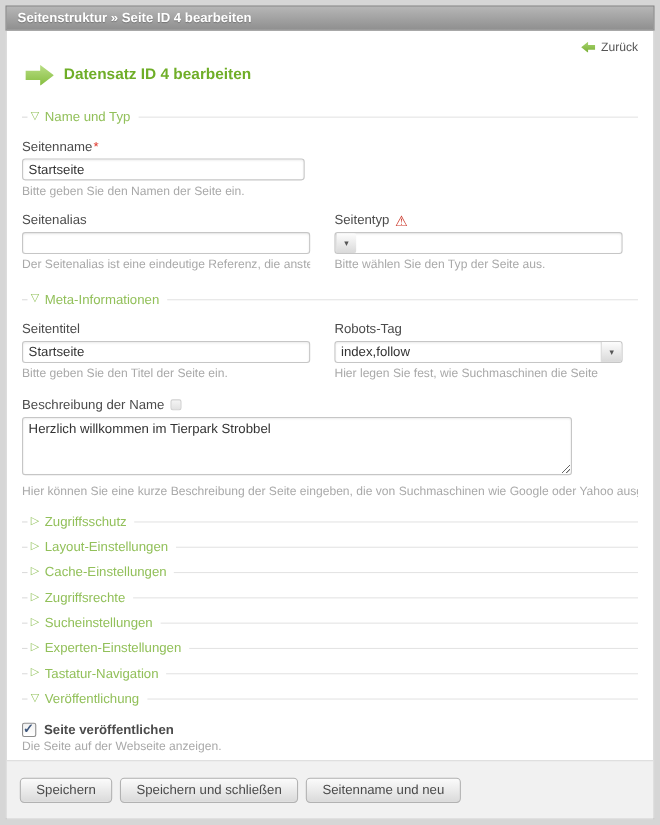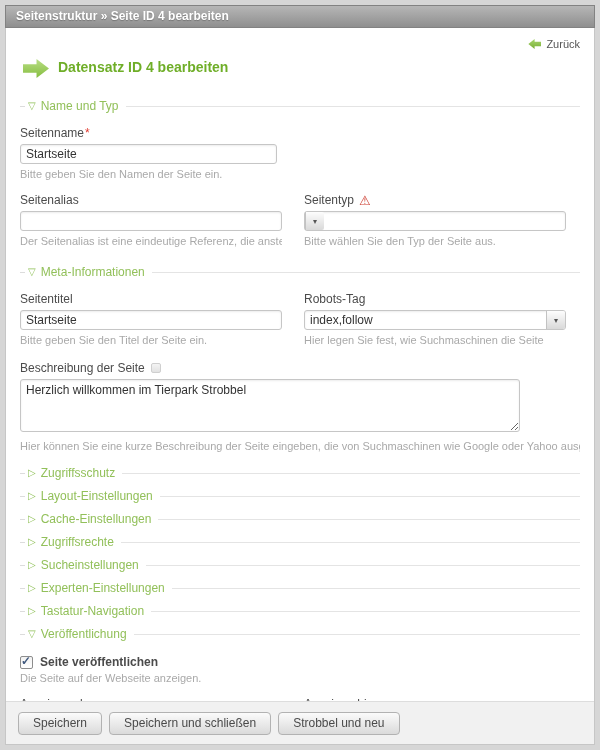--- a/index.html
+++ b/index.html
@@ -77,21 +77,21 @@
   .cb {
     width:13px; height:13px; border:1px solid #8d8d8d; border-radius:2px;
     background:linear-gradient(#f2f2f2,#ffffff); position:relative; cursor:pointer;
     display:inline-block;
   }
   .cb-check { position:absolute; top:-3px; left:0px; font-size:12px; font-weight:bold; color:#41597e; }
   .cb-label { font-size:12px; font-weight:bold; color:#4b4b4b; }
   .cb-help { margin-top:3px; }
 
   .footer {
-    background:#f1f1f1; border-top:1px solid #dddddd; padding:10px 12px; height:43px;
+    background:#f1f1f1; border-top:1px solid #dddddd; padding:10px 12px; height:53px;
     display:flex; align-items:center; gap:7px;
   }
   .fbtn {
     font-family:"Liberation Sans",sans-serif; font-size:12px; color:#4a4a4a;
     background:linear-gradient(#fbfbfb,#dadada); border:1px solid #b2b2b2;
     border-radius:4px; padding:3px 14px; height:23px; cursor:pointer;
   }
 </style>
 </head>
 <body>
@@ -170,21 +170,21 @@
           <div class="select">
             <span class="select-value">index,follow</span>
             <span class="select-btn">▾</span>
           </div>
           <div class="help">Hier legen Sie fest, wie Suchmaschinen die Seite</div>
         </div>
       </div>
 
       <div class="fgroup" style="margin-top:15px;">
         <div class="flabel">
-          <span>Beschreibung der Seite</span>
+          <span>Beschreibung der Name</span>
           <span class="expand-ic"></span>
         </div>
         <textarea class="tarea" style="">Herzlich willkommen im Tierpark Strobbel</textarea>
         <div class="help">Hier können Sie eine kurze Beschreibung der Seite eingeben, die von Suchmaschinen wie Google oder Yahoo ausgewertet</div>
       </div>
 
       <div style="margin-top:14px;">
         <div class="tsec">
           <span class="tri">▷</span>
           <span class="tsec-label">Zugriffsschutz</span>
@@ -250,16 +250,16 @@
           </div>
 
         </div>
       </div>
 
     </div>
 
     <div class="footer">
       <button class="fbtn">Speichern</button>
       <button class="fbtn">Speichern und schließen</button>
-      <button class="fbtn">Strobbel und neu</button>
+      <button class="fbtn">Seitenname und neu</button>
     </div>
   </div>
 </div>
 
 </body></html>

